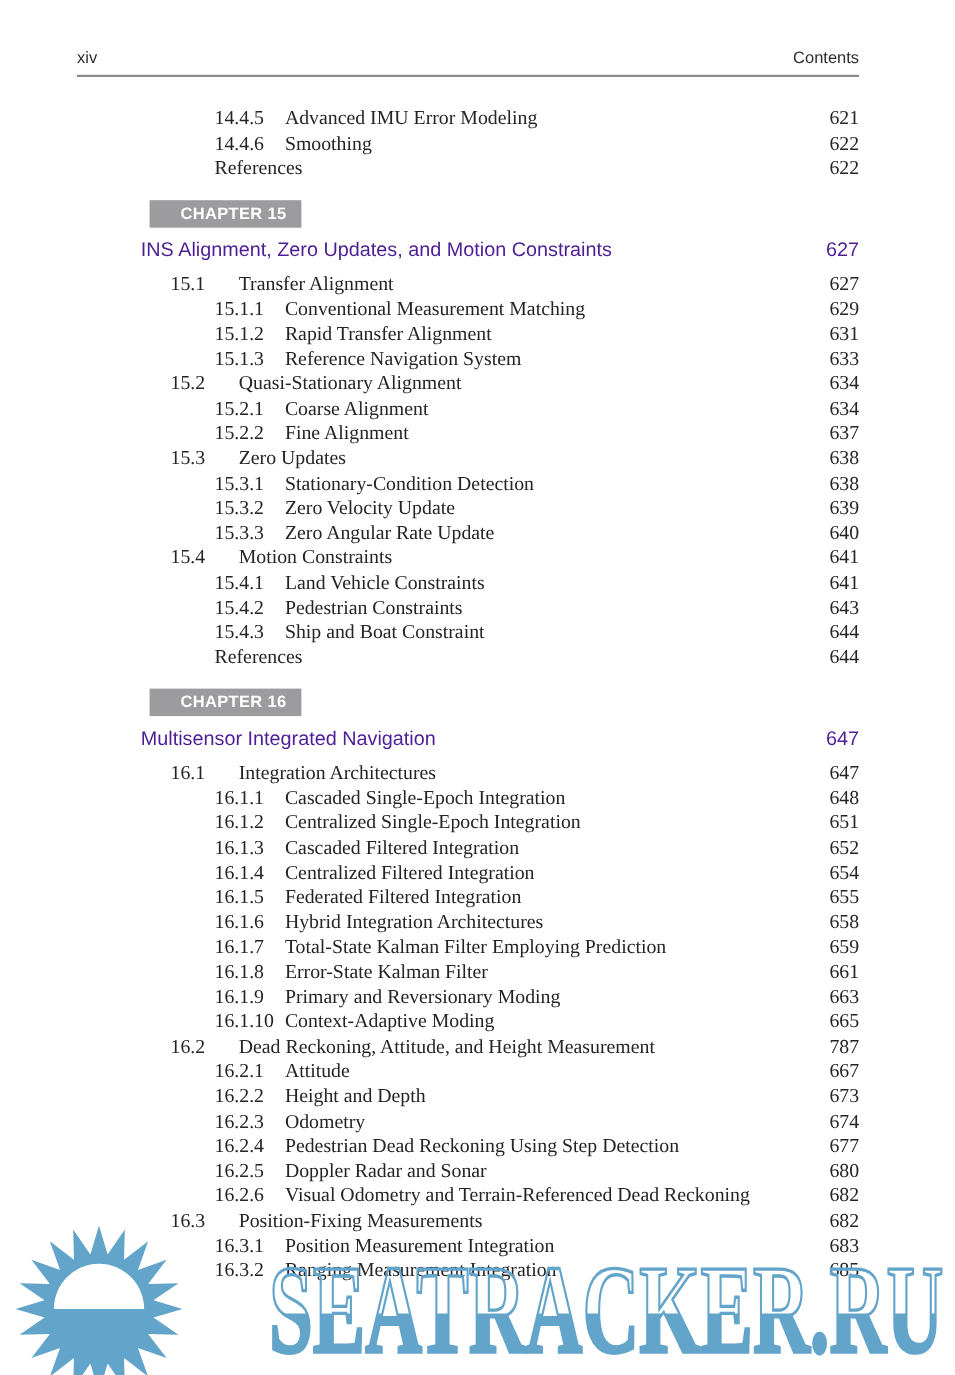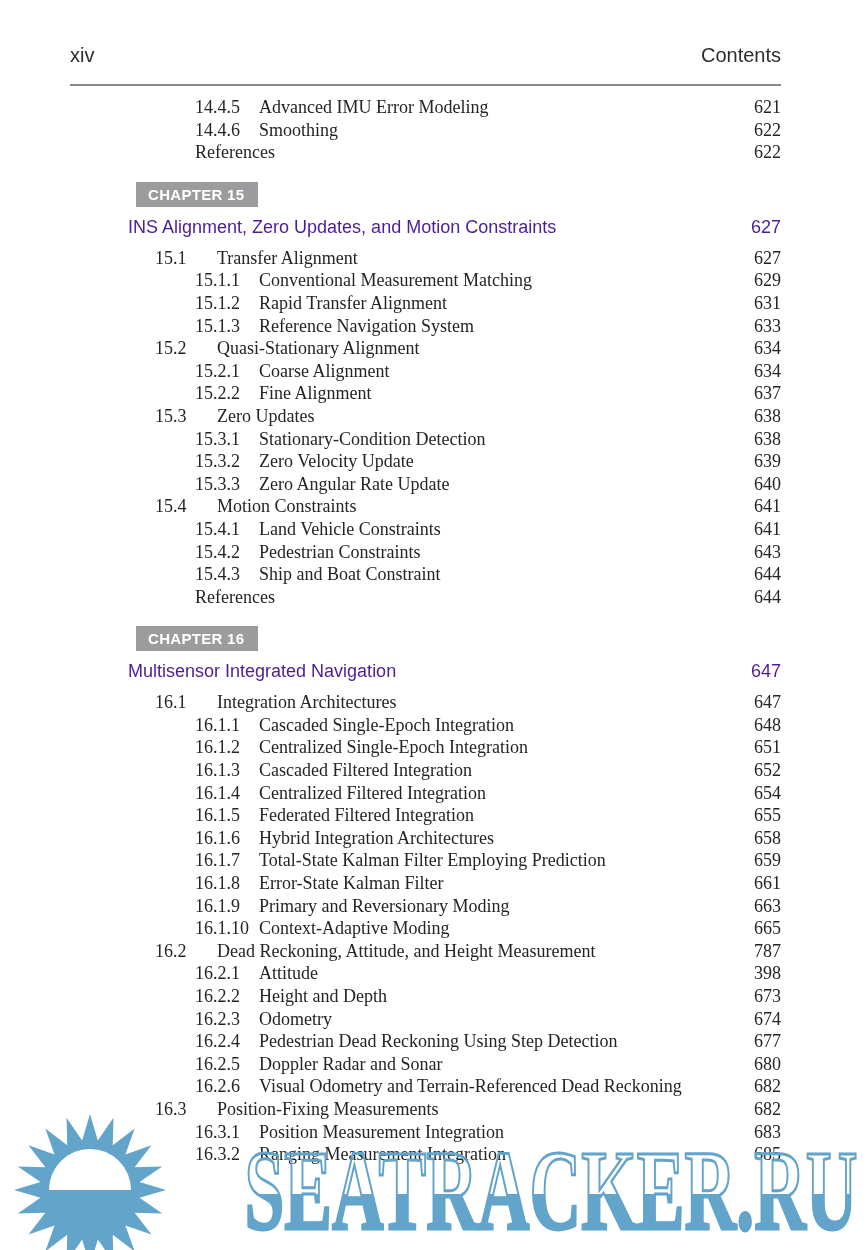--- a/index.html
+++ b/index.html
@@ -4,41 +4,41 @@
 <style>
   html,body { margin:0; padding:0; background:#ffffff; }
   .page {
     position:relative; width:868px; height:1250px;
     background:#ffffff; overflow:hidden;
     font-family:"Liberation Serif", serif; color:#242424;
   }
   .header {
     position:absolute; left:70px; top:44px; width:711px;
     display:flex; justify-content:space-between; align-items:flex-end;
-    font-family:"Liberation Sans", sans-serif; font-size:20px; color:#2d2d2d;
-    border-bottom:2.5px solid #8a8a8a; padding-bottom:17px;
+    font-family:"Liberation Sans", sans-serif; font-size:15px; color:#2d2d2d;
+    border-bottom:2.5px solid #8a8a8a; padding-bottom:7px;
   }
   .toc { position:absolute; left:70px; top:96px; width:711px; }
   .row {
     display:flex; align-items:flex-start; height:22.6px;
     font-size:18px; line-height:22.6px; white-space:nowrap;
   }
   .row .num { flex:none; }
   .row .pg  { margin-left:auto; flex:none; }
   .sub1 { padding-left:63px; }
   .sub1 .num { width:62px;margin-left:22px; }
   .sub2 { padding-left:125px; }
   .sub2 .num { width:64px; }
   .references { padding-left:125px; }
   .badge-row { margin:18px 0 9px 66px; height:25px; }
   .badge {
     display:inline-block; background:#9c9c9e; color:#ffffff;
     font-family:"Liberation Sans", sans-serif; font-weight:bold;
     font-size:15px; line-height:15px; letter-spacing:0.3px;
-    padding:5px 14px 5px 12px;
+    padding:5px 14px 5px 28px;
   }
   .chapter-title {
     height:26px; margin-bottom:5px; padding-left:58px;
     font-family:"Liberation Sans", sans-serif; font-size:18px;
     font-weight:500; color:#4c1d95;
   }
   .chapter-title .pg { font-family:"Liberation Sans", sans-serif; font-weight:500; }
   .watermark { position:absolute; left:0; top:1108px; width:868px; height:160px; pointer-events:none; }
   .wm-sun  { position:absolute; left:14px; top:6px; }
   .wm-text { position:absolute; left:236px; top:16px; }
@@ -213,21 +213,21 @@
         <span class="pg">665</span>
       </div>
       <div class="row sub1">
         <span class="num">16.2</span>
         <span class="title">Dead Reckoning, Attitude, and Height Measurement</span>
         <span class="pg">787</span>
       </div>
       <div class="row sub2">
         <span class="num">16.2.1</span>
         <span class="title">Attitude</span>
-        <span class="pg">398</span>
+        <span class="pg">667</span>
       </div>
       <div class="row sub2">
         <span class="num">16.2.2</span>
         <span class="title">Height and Depth</span>
         <span class="pg">673</span>
       </div>
       <div class="row sub2">
         <span class="num">16.2.3</span>
         <span class="title">Odometry</span>
         <span class="pg">674</span>

